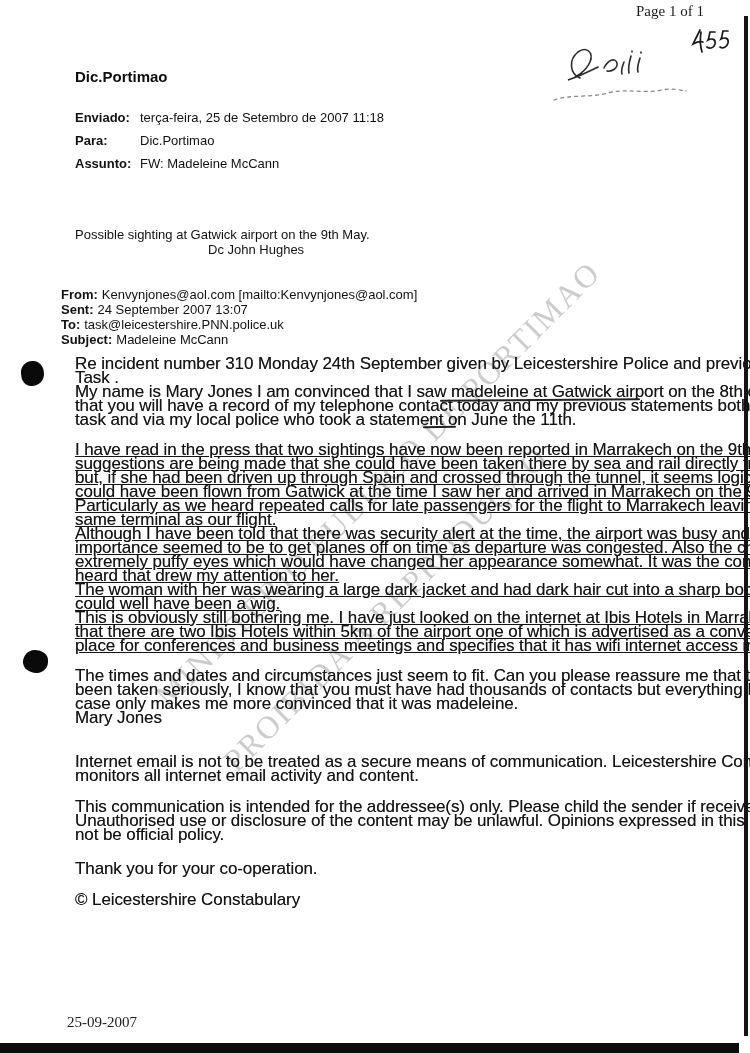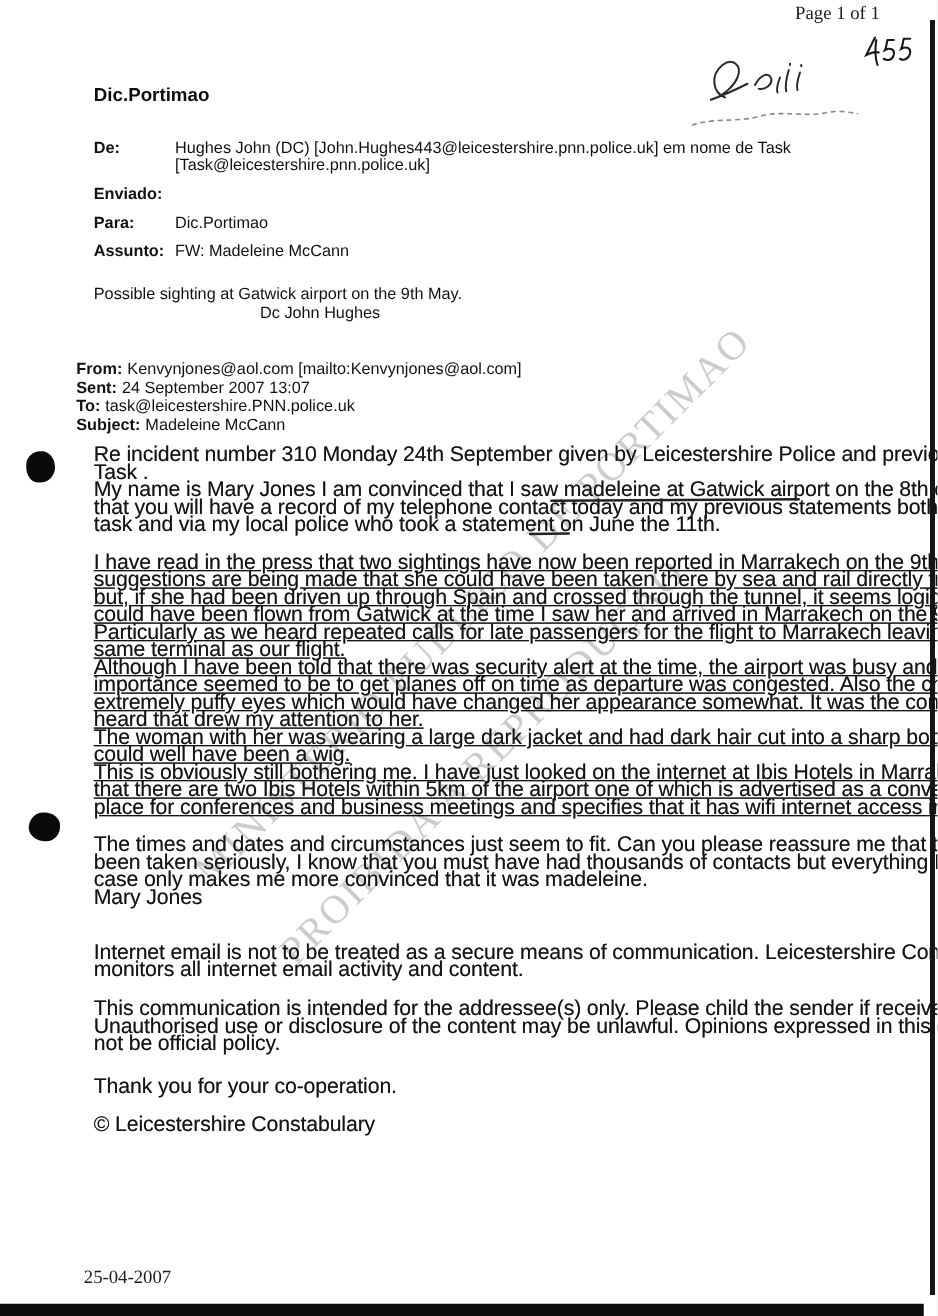--- a/index.html
+++ b/index.html
@@ -109,26 +109,22 @@
     </g>
     <g fill="none" stroke="#8a8a8a" stroke-width="1.3" stroke-linecap="round" stroke-dasharray="3 4">
       <path d="M2 62 C20 56 38 60 56 55 C74 50 92 56 110 52 C120 50 128 52 134 53"></path>
     </g>
   </svg>
 
   <div class="doc-title">Dic.Portimao</div>
 
   <div class="hdr">
     <div class="hdr-row">
-      <span class="lbl">De:</span>
-      <span class="val">Hughes John (DC) [John.Hughes443@leicestershire.pnn.police.uk] em nome de Task
-[Task@leicestershire.pnn.police.uk]</span>
-    </div>
-    <div class="hdr-row">
       <span class="lbl">Enviado:</span>
+      <span class="val">terça-feira, 25 de Setembro de 2007 11:18</span>
     </div>
     <div class="hdr-row">
       <span class="lbl">Para:</span>
       <span class="val">Dic.Portimao</span>
     </div>
     <div class="hdr-row">
       <span class="lbl">Assunto:</span>
       <span class="val">FW: Madeleine McCann</span>
     </div>
   </div>
@@ -186,18 +182,18 @@
     <p class="body-par mt-p6">Thank you for your co-operation.</p>
     <p class="body-par mt-p7">© Leicestershire Constabulary</p>
   </div>
 
   <div class="pen-line pen-a"></div>
   <div class="pen-line pen-b"></div>
 
   <div class="blob blob-1"></div>
   <div class="blob blob-2"></div>
 
-  <div class="footer-date">25-04-2007</div>
+  <div class="footer-date">25-09-2007</div>
 
   <div class="edge-right"></div>
   <div class="edge-bottom"></div>
 
 </div>
 
 </body></html>

